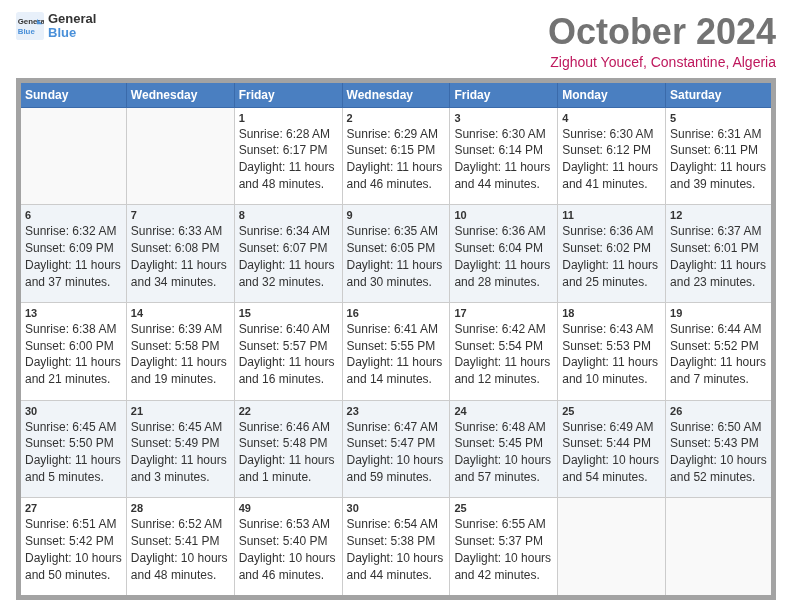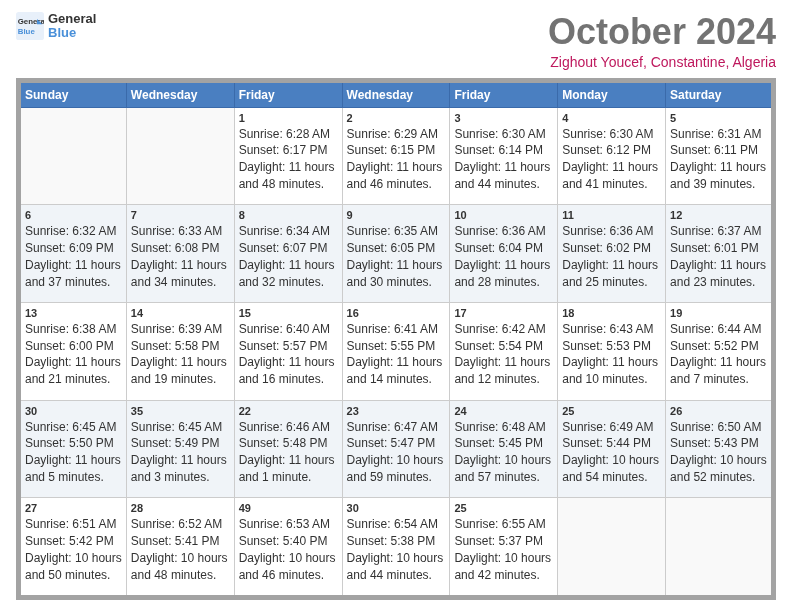--- a/index.html
+++ b/index.html
@@ -219,21 +219,21 @@
             <span class="day-num">19</span>
             <div class="day-info">Sunrise: 6:44 AM<br>Sunset: 5:52 PM<br>Daylight: 11 hours and 7 minutes.</div>
           </td>
         </tr>
         <tr>
           <td>
             <span class="day-num">30</span>
             <div class="day-info">Sunrise: 6:45 AM<br>Sunset: 5:50 PM<br>Daylight: 11 hours and 5 minutes.</div>
           </td>
           <td>
-            <span class="day-num">35</span>
+            <span class="day-num">21</span>
             <div class="day-info">Sunrise: 6:45 AM<br>Sunset: 5:49 PM<br>Daylight: 11 hours and 3 minutes.</div>
           </td>
           <td>
             <span class="day-num">22</span>
             <div class="day-info">Sunrise: 6:46 AM<br>Sunset: 5:48 PM<br>Daylight: 11 hours and 1 minute.</div>
           </td>
           <td>
             <span class="day-num">23</span>
             <div class="day-info">Sunrise: 6:47 AM<br>Sunset: 5:47 PM<br>Daylight: 10 hours and 59 minutes.</div>
           </td>

